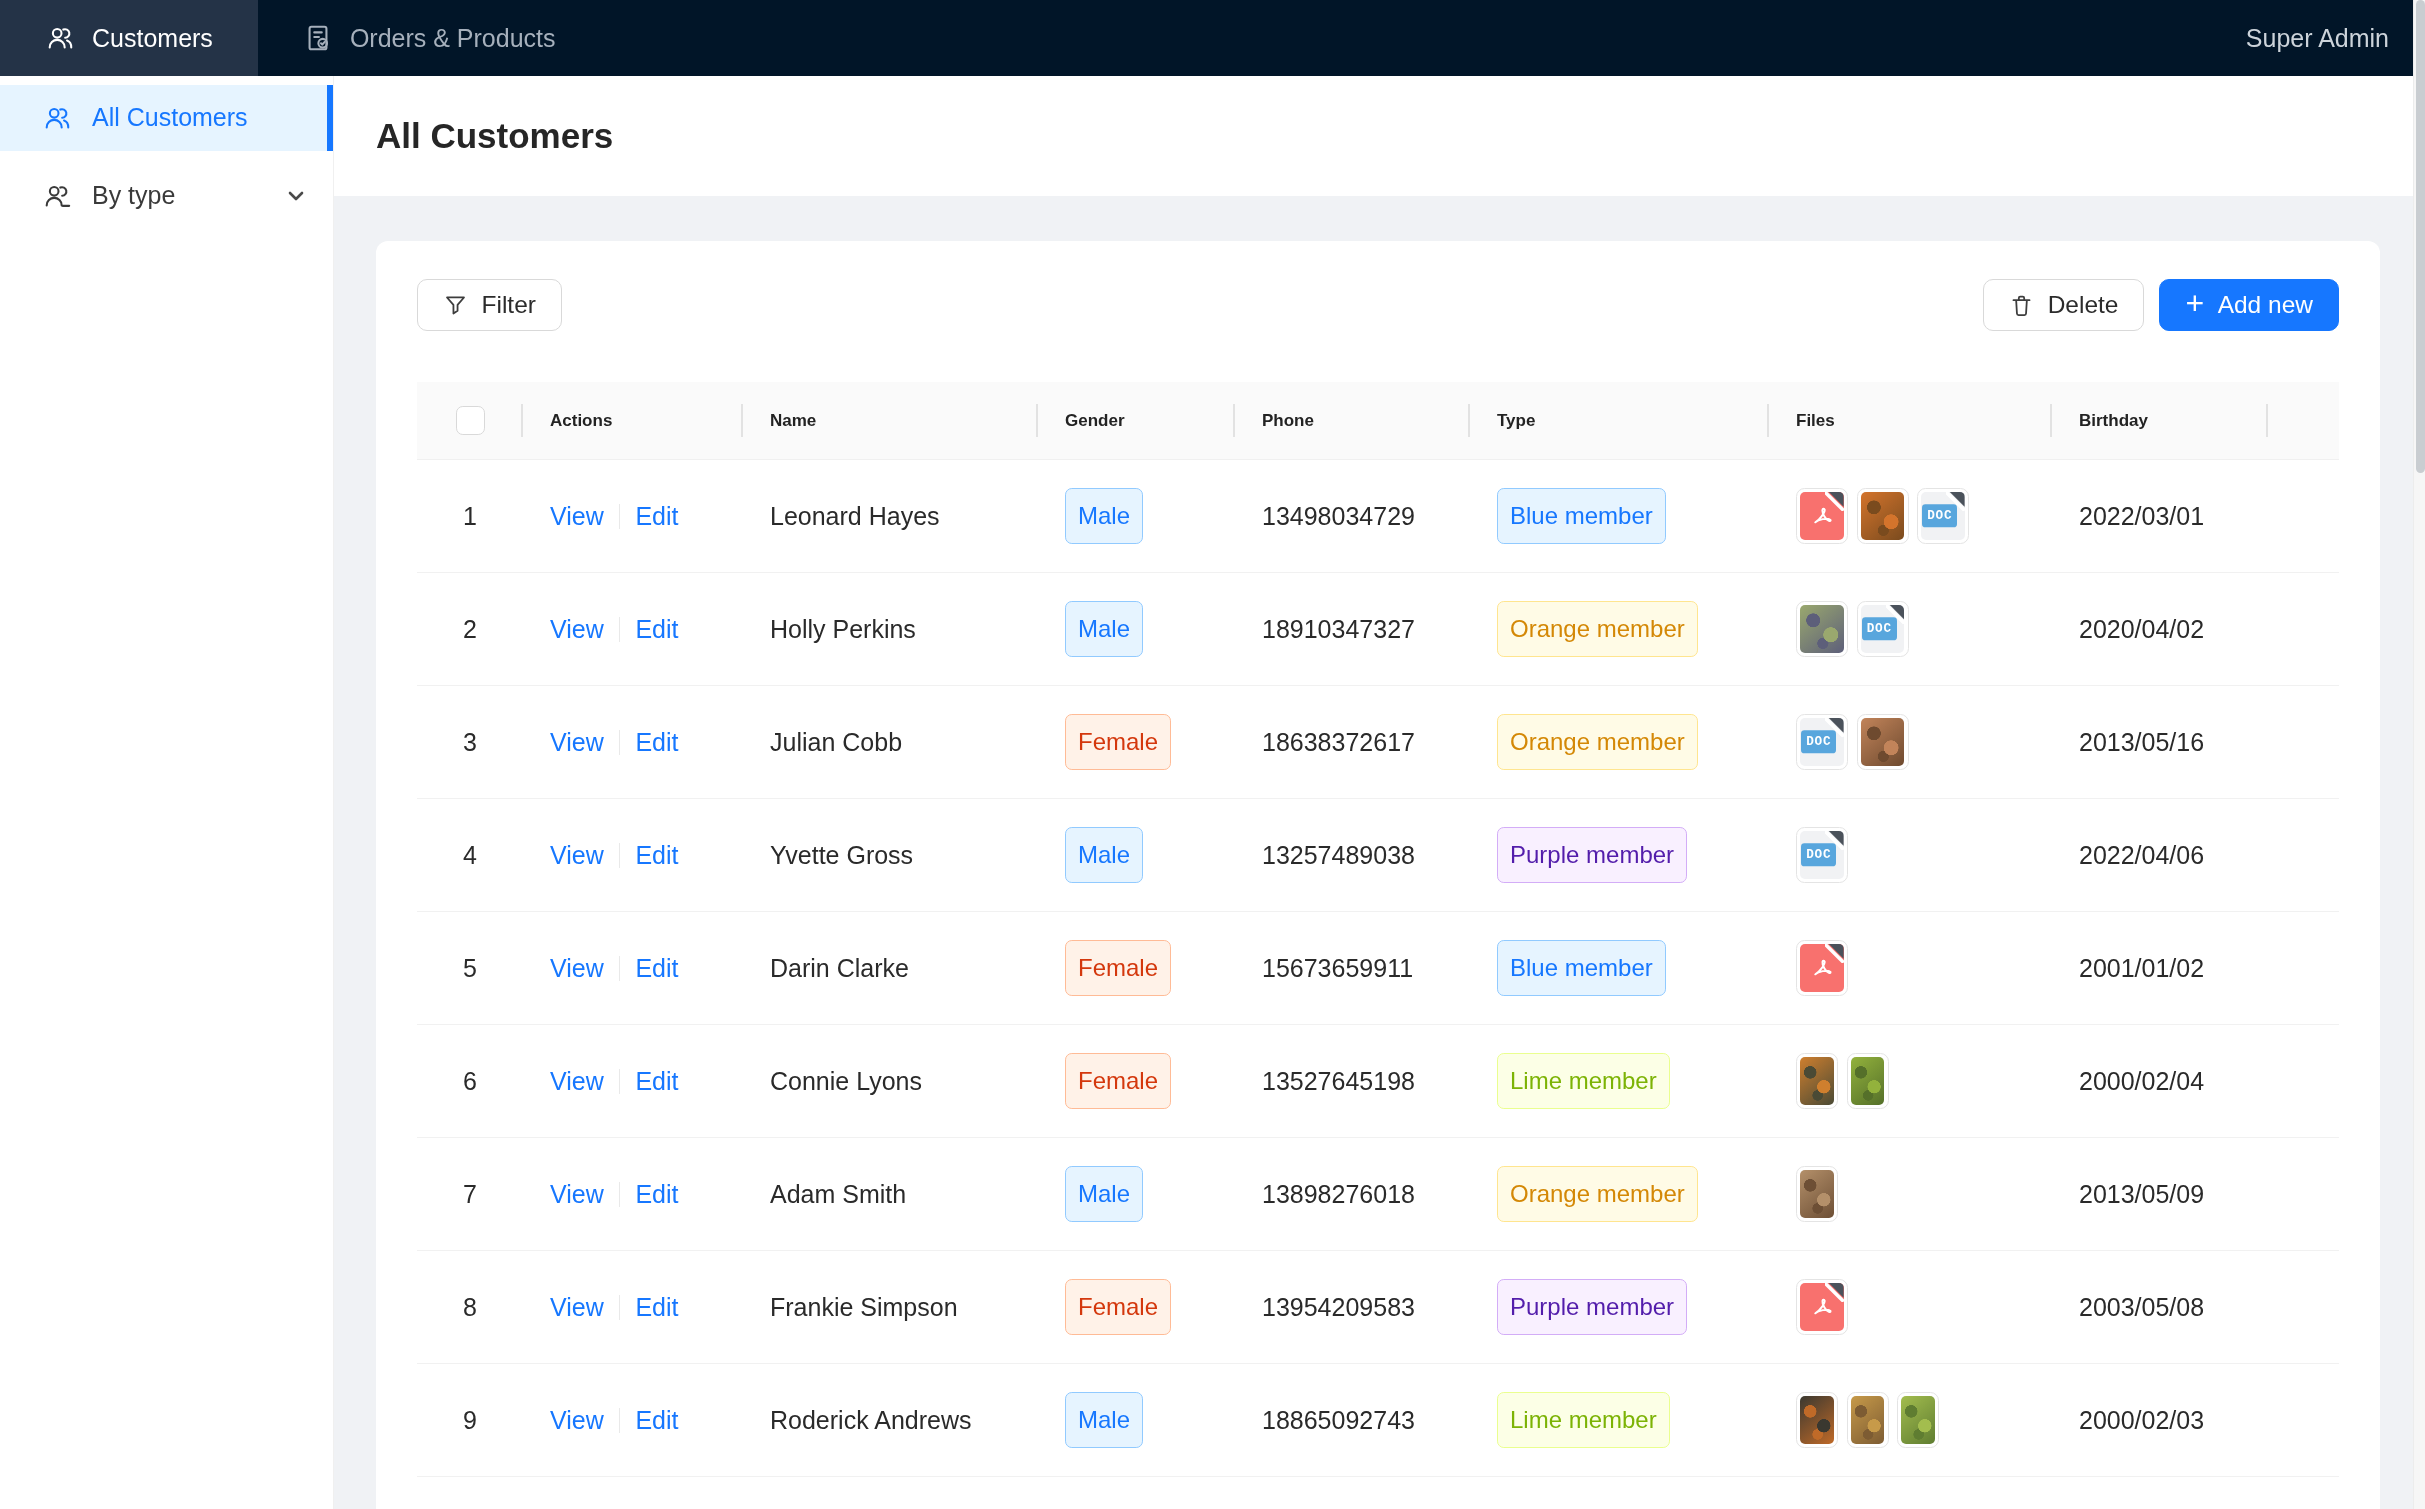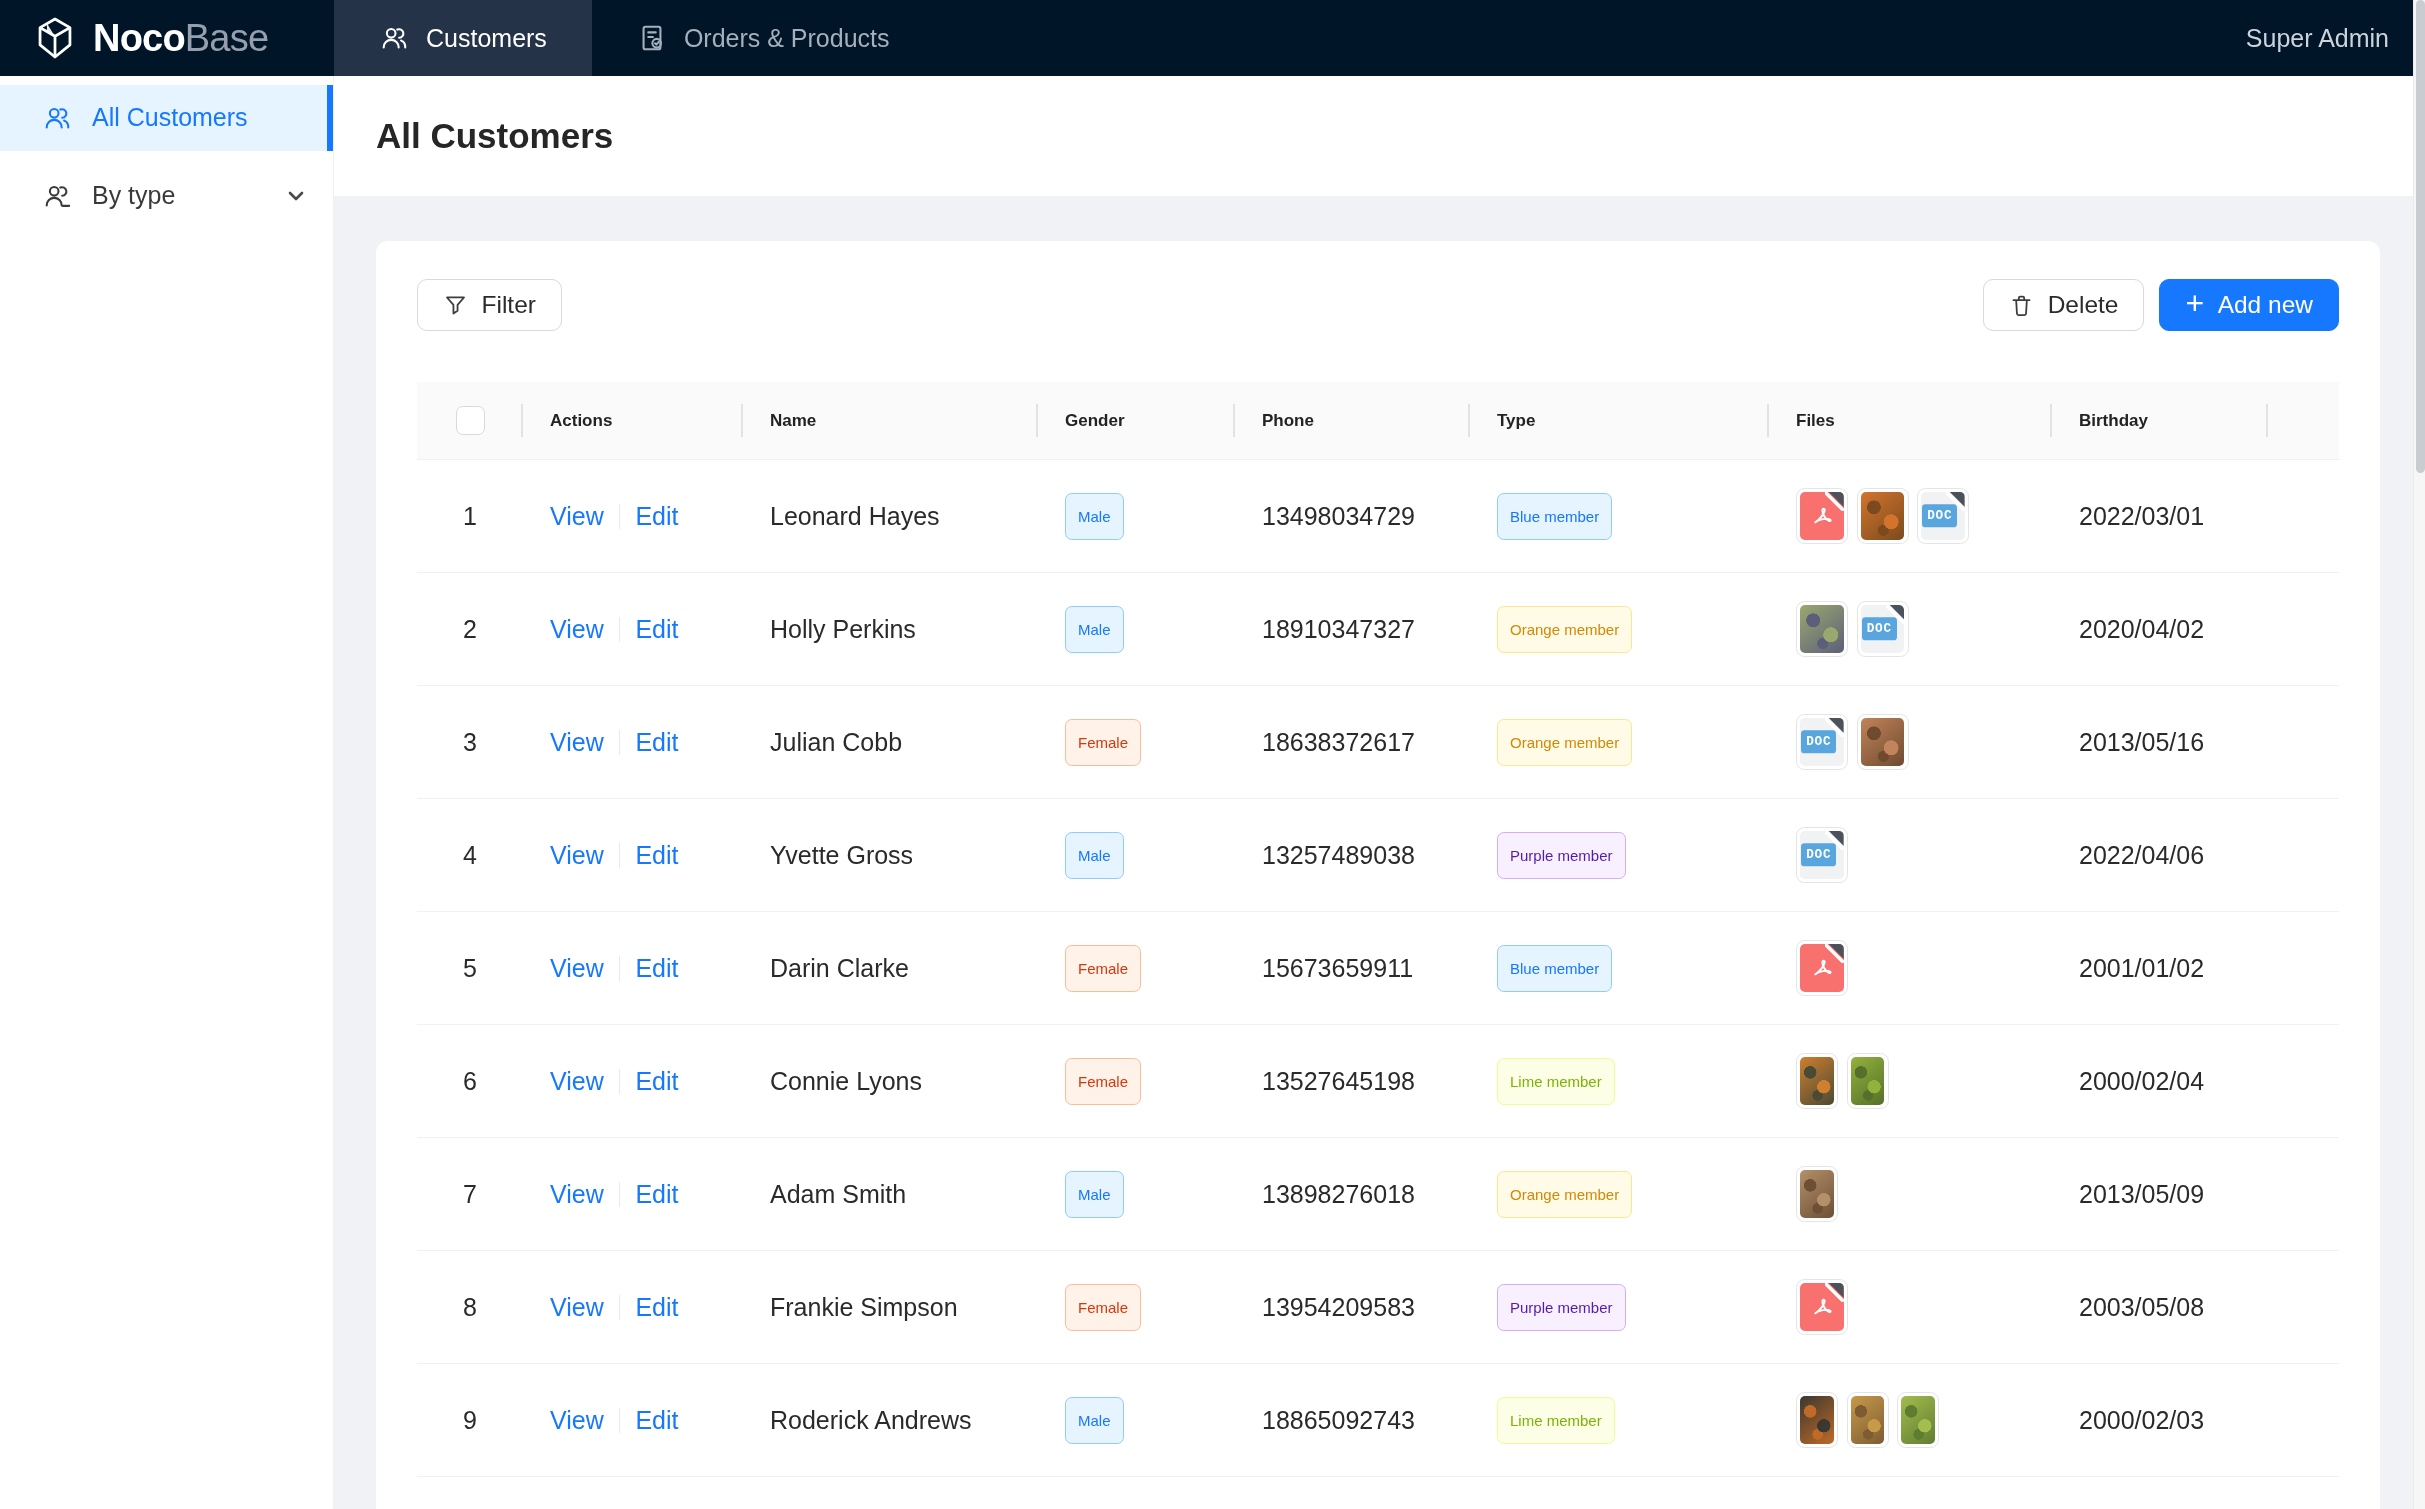--- a/index.html
+++ b/index.html
@@ -53,21 +53,21 @@
   .c3{width:295px;}
   .c4{width:197px;}
   .c5{width:235px;}
   .c6{width:299px;}
   .c7{width:283px;}
   .c8{width:216px;}
   .c9{flex:1;}
   .cb{width:29px;height:29px;border:1.7px solid #d9d9d9;border-radius:6.8px;background:#fff;cursor:pointer;}
   .link{color:#1677ff;cursor:pointer;white-space:nowrap;}
   .act-sep{width:1.7px;height:25px;background:#e9e9e9;margin:0 15px;flex:none;}
-  .tag{font-size:15px;line-height:1;padding:15px 12px;border:1.7px solid;border-radius:6.8px;white-space:nowrap;}
+  .tag{font-size:24px;line-height:1;padding:15px 12px;border:1.7px solid;border-radius:6.8px;white-space:nowrap;}
 
   
   .file{width:52px;height:56px;flex:none;border:1.7px solid #e4e4e4;border-radius:8.5px;background:#fff;padding:3.4px;margin-right:8.5px;cursor:pointer;}
   .file.narrow{width:42px;}
   .file .inner{position:relative;width:100%;height:100%;border-radius:5px;overflow:hidden;padding-left:17px;}
   .pdf-bg{background:#f8716e;}
   .doc-bg{background:#f1f2f4;}
   .glyph{position:absolute;left:50%;top:50%;width:30px;height:30px;transform:translate(-50%,-50%);}
   .fold{position:absolute;top:0;right:0;width:18.6px;height:18.6px;}
   .doc-badge{position:absolute;left:0.8px;top:50%;transform:translateY(-50%);background:#58a6dd;color:#fff;
@@ -76,28 +76,20 @@
   
   .scrollbar{position:absolute;top:0;right:0;bottom:0;width:12.7px;background:#f6f6f6;border-left:0.8px solid #ececec;z-index:9;}
   .scroll-thumb{position:absolute;top:0;left:1.7px;width:9.3px;height:473px;background:#c9cdd1;border-radius:5px;}
 </style>
 </head>
 <body>
 
 <div class="app">
 
   <div class="top">
-    <div class="logo">
-      <svg viewBox="0 0 40 40" fill="none" stroke="#ffffff" stroke-width="2.4" stroke-linejoin="round">
-        <path d="M20 3.5 33 11v15L20 36.5 7 26V11z"></path>
-        <path d="M7 11l13 7.5L33 11M20 18.5v18"></path>
-        <path d="M13 7.2v8l7 3.8" fill="#ffffff" stroke="none" opacity="0.9"></path>
-      </svg>
-      <div class="logo-text"><span>Noco</span><span class="ls">Base</span></div>
-    </div>
     <div class="tab active">
       <svg viewBox="0 0 32 32" fill="none" stroke="currentColor" stroke-width="2.2" stroke-linecap="round">
         <circle cx="13" cy="11" r="4.6"></circle>
         <path d="M5 26c0-4.5 3.6-8 8-8s8 3.5 8 8"></path>
         <path d="M19.5 7a4.6 4.6 0 1 1 2 8.8M23.5 18.6c2.9 1 4.5 3.9 4.5 7.4"></path>
       </svg>
       <span>Customers</span>
     </div>
     <div class="tab">
       <svg viewBox="0 0 32 32" fill="none" stroke="currentColor" stroke-width="2.2" stroke-linecap="round" stroke-linejoin="round">

